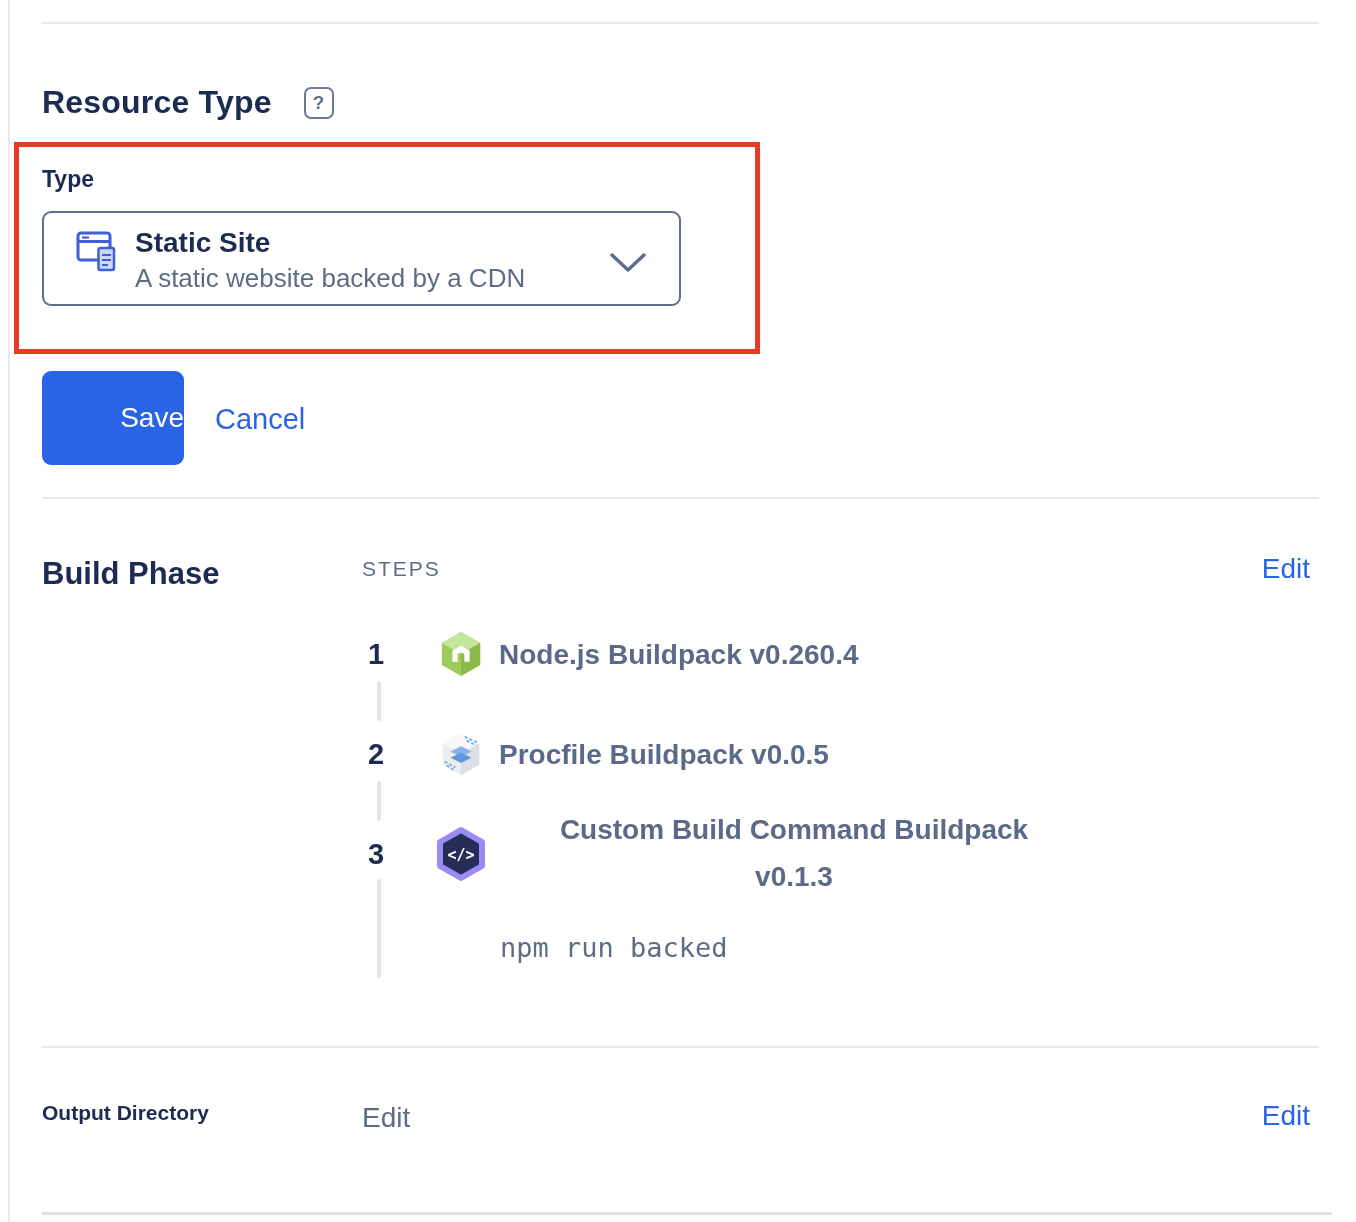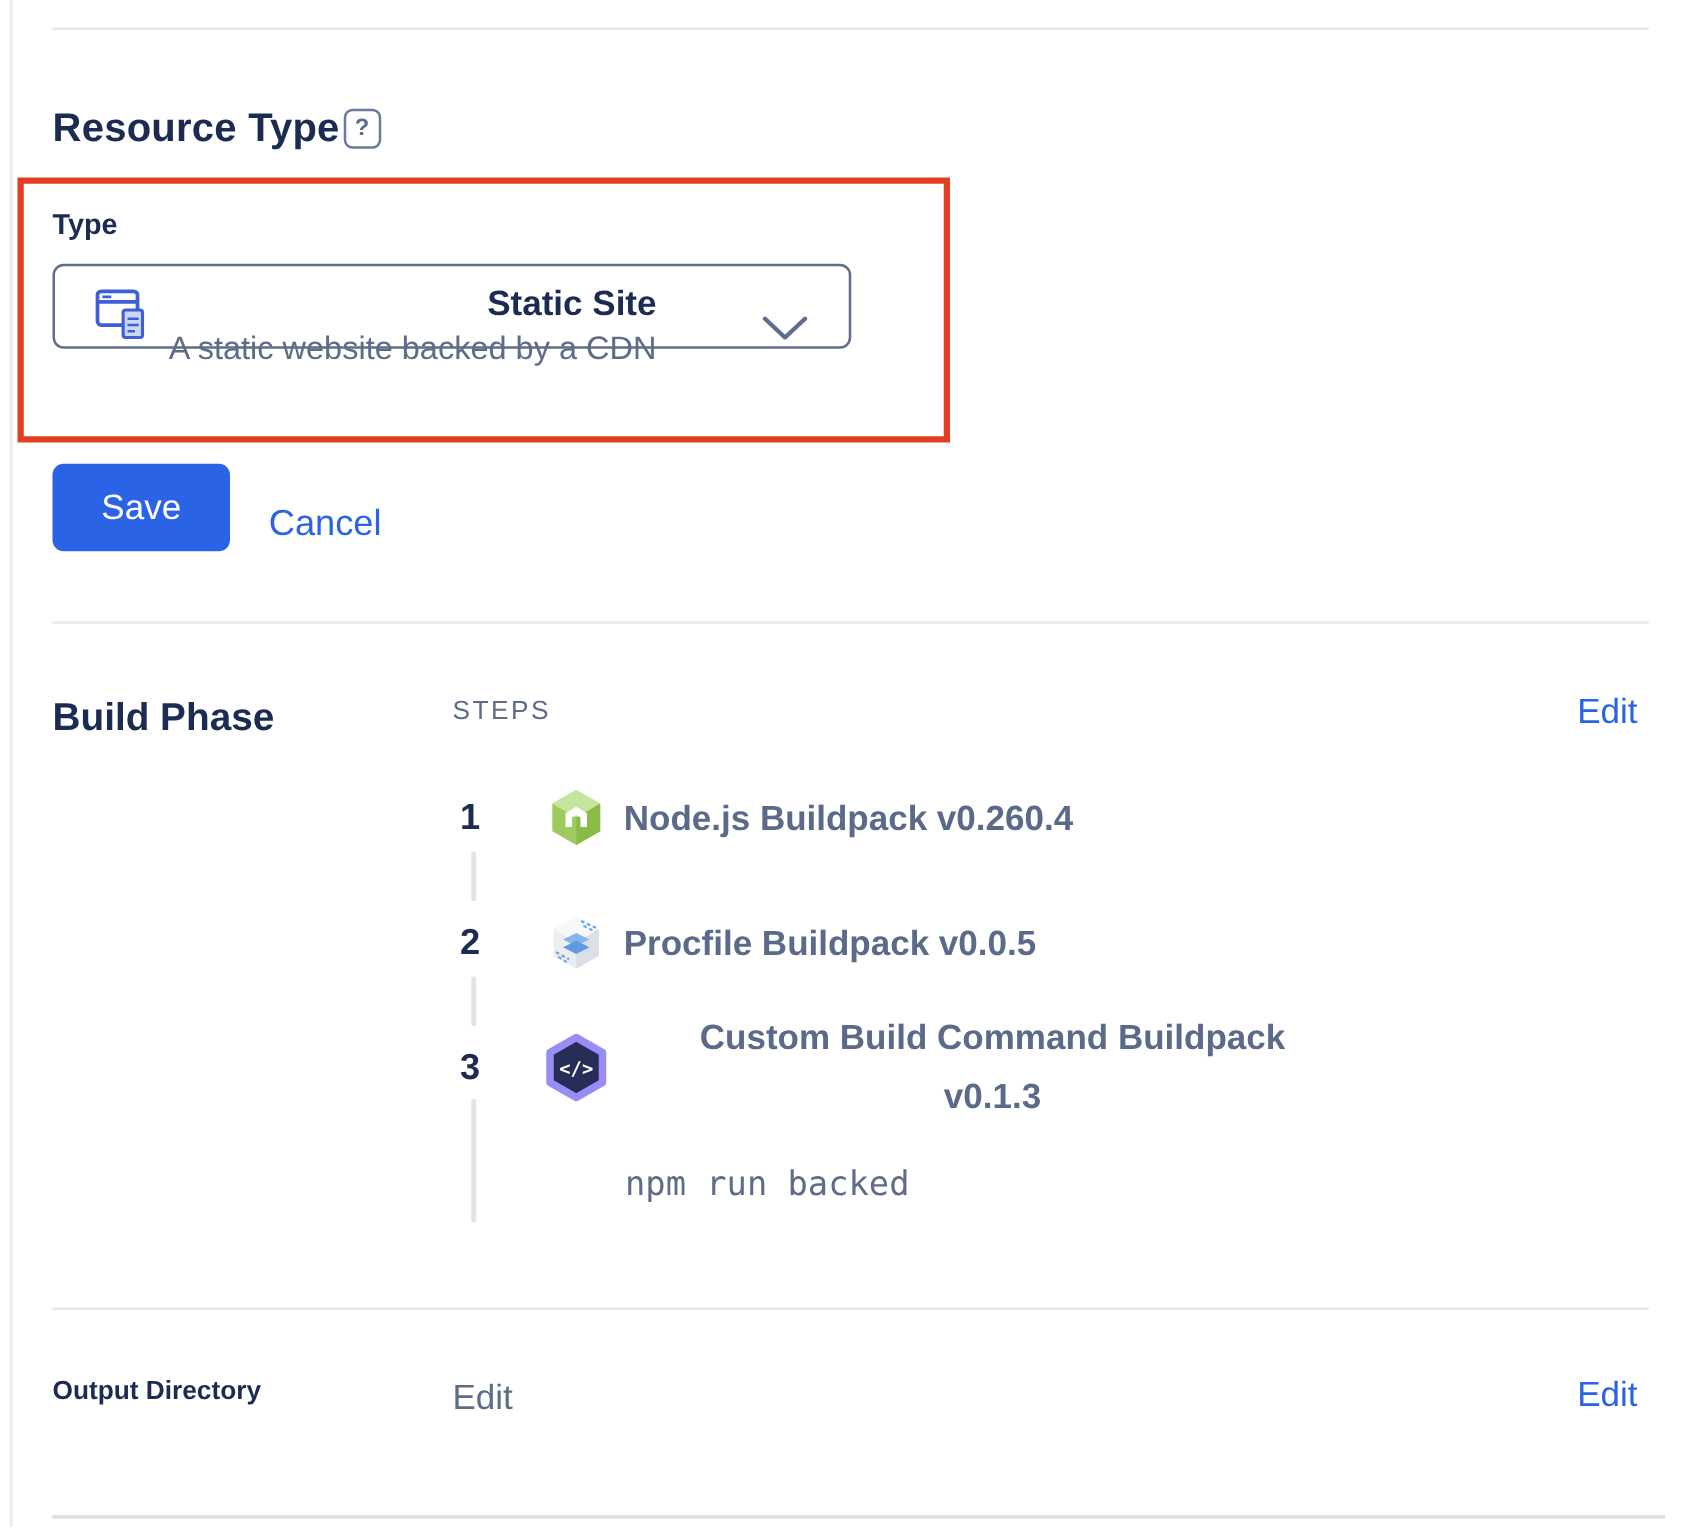--- a/index.html
+++ b/index.html
@@ -24,21 +24,21 @@
     background: #e8e8ed;
   }
   .divider.top { top: 22px; }
   .divider.after-actions { top: 497px; }
   .divider.before-output { top: 1046px; }
   .divider.bottom { top: 1212px; height: 3px; background: #dfdfe6; width: 1290px; }
 
   
   .section-heading-row {
     position: absolute; left: 42px; top: 84px;
-    display: flex; align-items: center; gap: 3px;
+    display: flex; align-items: center; gap: 32px;
   }
   .section-title {
     font-size: 32px; font-weight: 700; color: #1b2b52; letter-spacing: 0.2px;
   }
   .help-icon {
     width: 30px; height: 32px;
     border: 2px solid #6b7a99; border-radius: 7px;
     color: #5e6c88; font-size: 19px; font-weight: 700;
     display: flex; align-items: center; justify-content: center;
     cursor: pointer;
@@ -49,48 +49,48 @@
     width: 746px; height: 212px;
     border: 5px solid #e23e23;
   }
 
   .type-label {
     position: absolute; left: 42px; top: 166px;
     font-size: 23px; font-weight: 700; color: #1b2b52;
   }
   .type-dropdown {
     position: absolute; left: 42px; top: 211px;
-    width: 639px; height: 68px;
+    width: 639px; height: 95px;
     border: 2px solid #5f6e8c; border-radius: 9px;
     background: #ffffff;
     display: flex; align-items: center;
     cursor: pointer;
-    text-align: right;
   }
   .type-dropdown .dd-icon {
     position: absolute; left: 32px; top: 16px;
   }
   .dd-texts { position: absolute; left: 91px; top: 12px; }
   .dd-option-name {
     font-size: 28px; font-weight: 700; color: #1b2b52; line-height: 36px;
   }
   .dd-option-desc {
     font-size: 26px; font-weight: 400; color: #5e6c88; line-height: 34px;
   }
   .dd-chevron { position: absolute; right: 32px; top: 39px; }
 
   
   .save-button {
     position: absolute; left: 42px; top: 371px;
-    width: 142px; height: 70px;
+    width: 142px; height: 94px;
     background: #2b63e6; color: #ffffff;
     border: none; border-radius: 9px;
     font-family: "Liberation Sans", sans-serif;
     font-size: 28px; font-weight: 500;
     cursor: pointer;
+    text-align: right;
   }
   .cancel-link {
     position: absolute; left: 215px; top: 403px;
     font-size: 29px; font-weight: 500; color: #2b63e6;
     text-decoration: none; cursor: pointer;
   }
 
   
   .build-phase-title {
     position: absolute; left: 42px; top: 556px;

